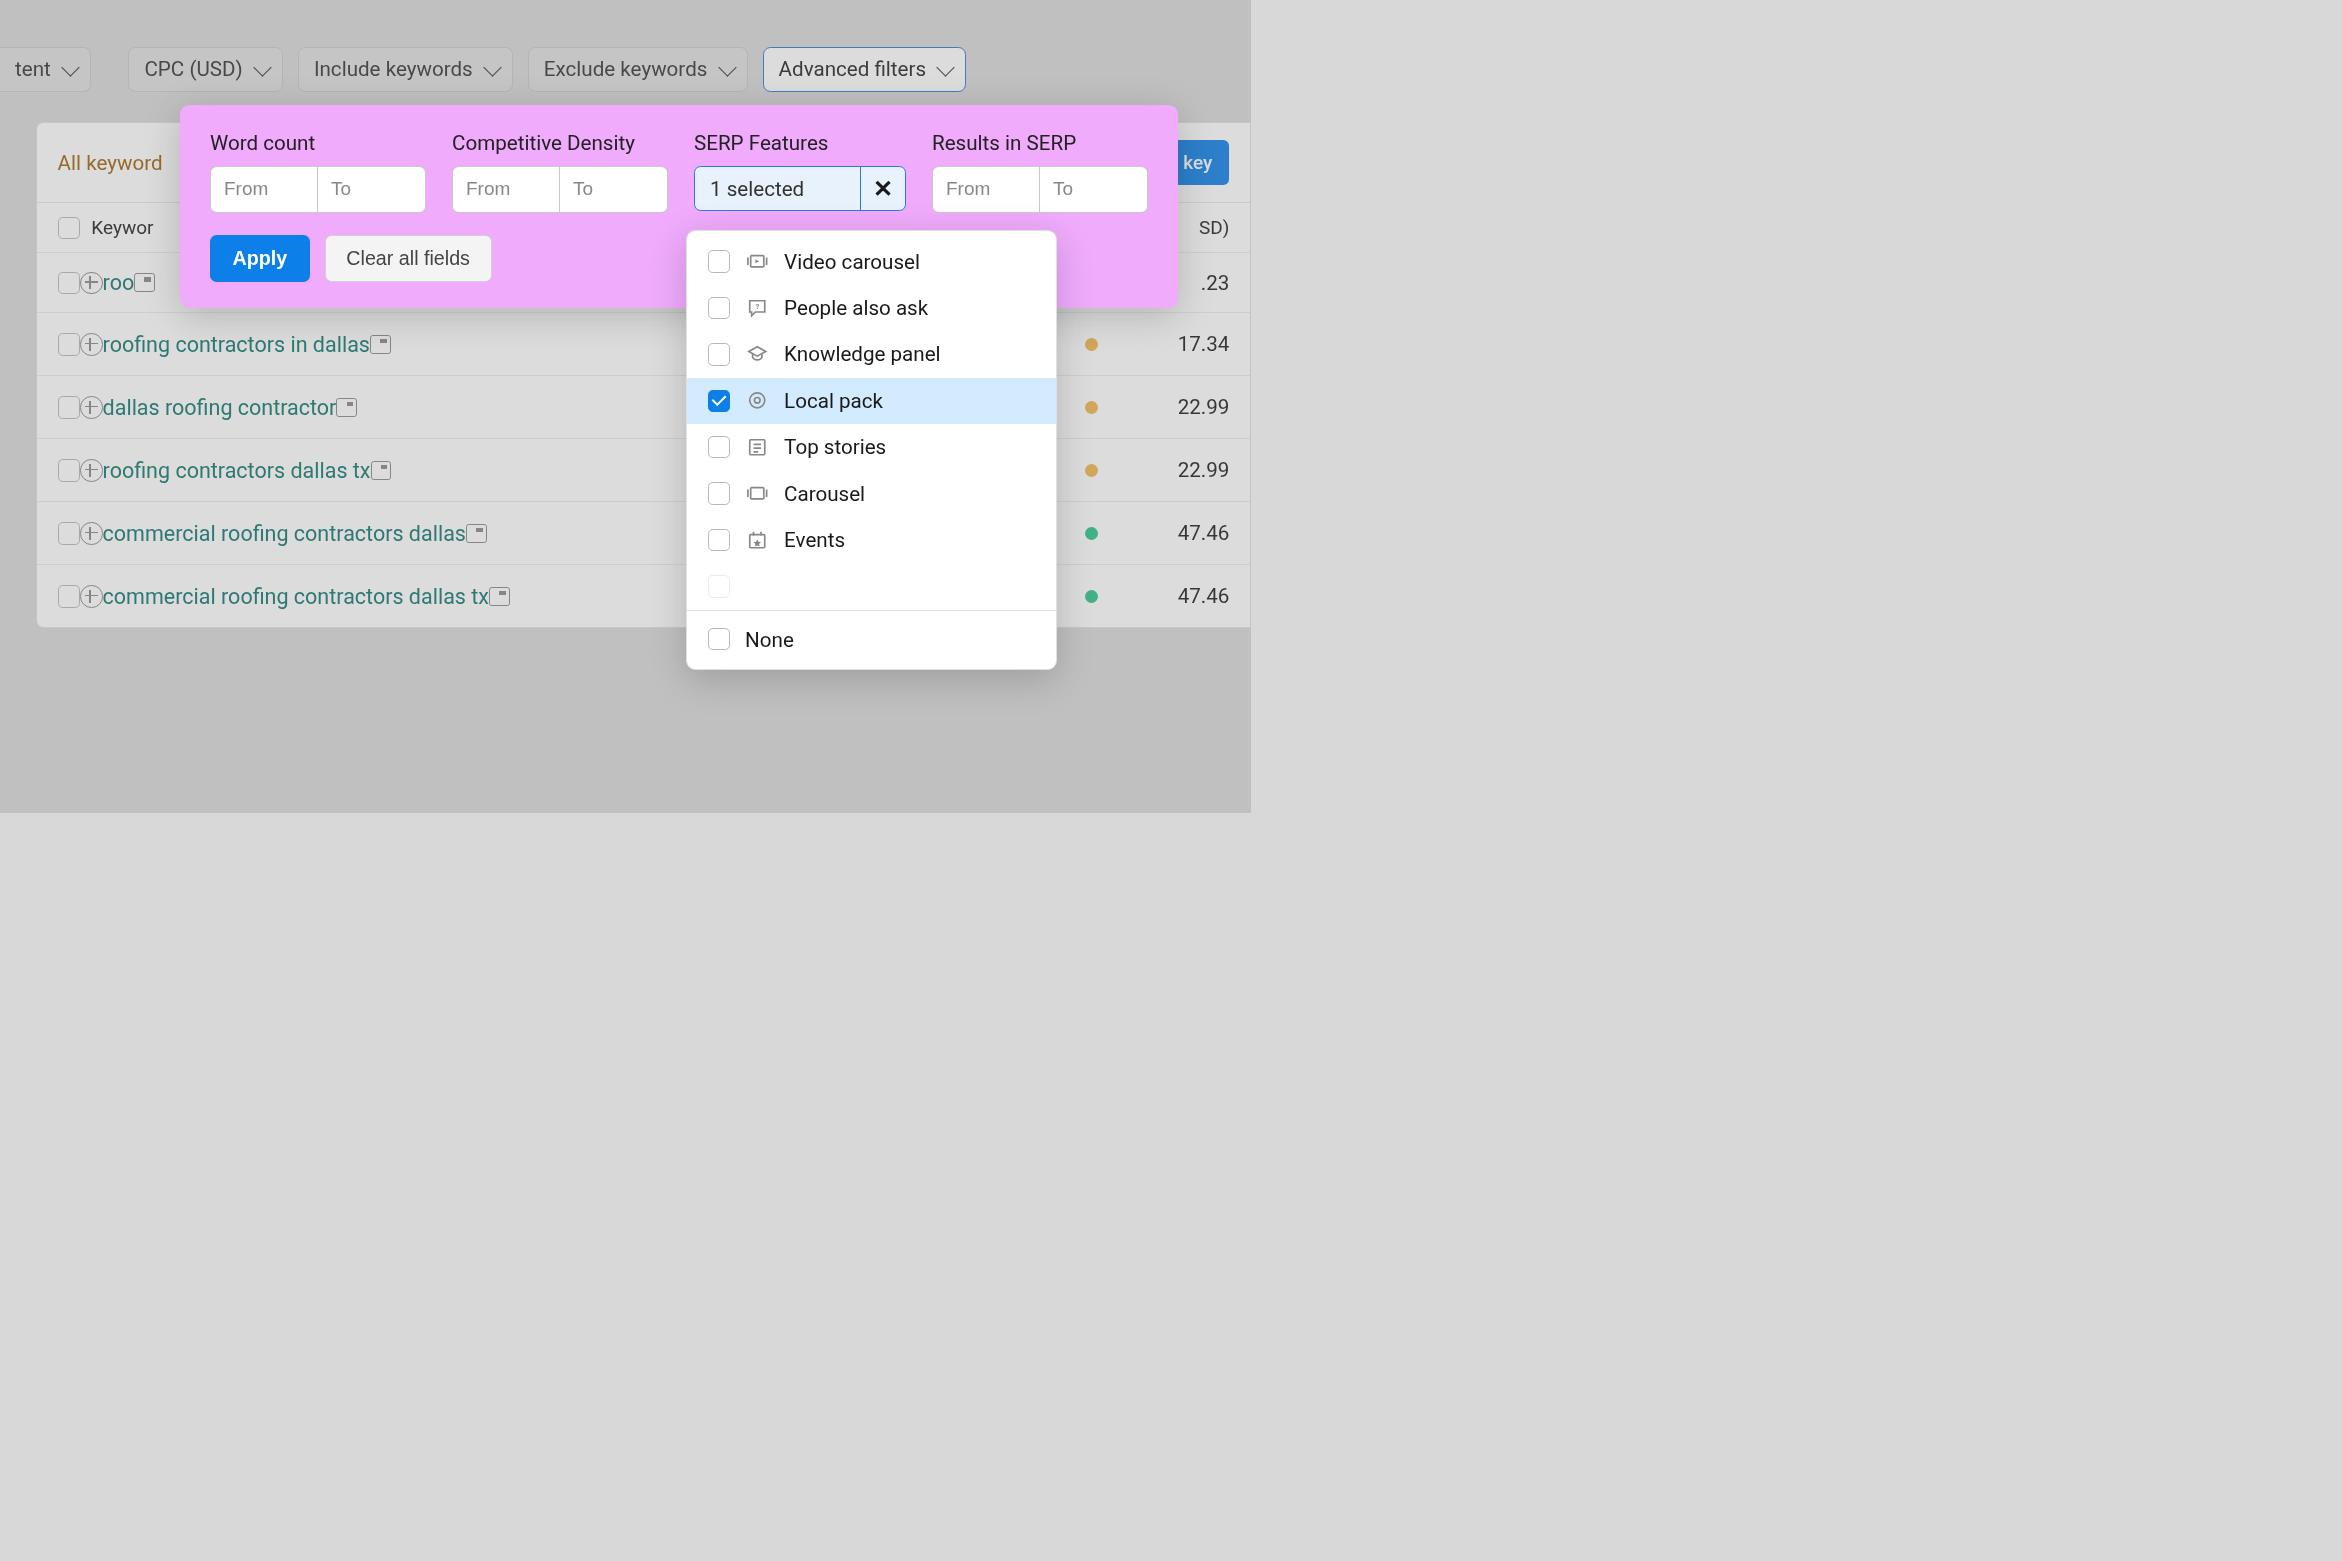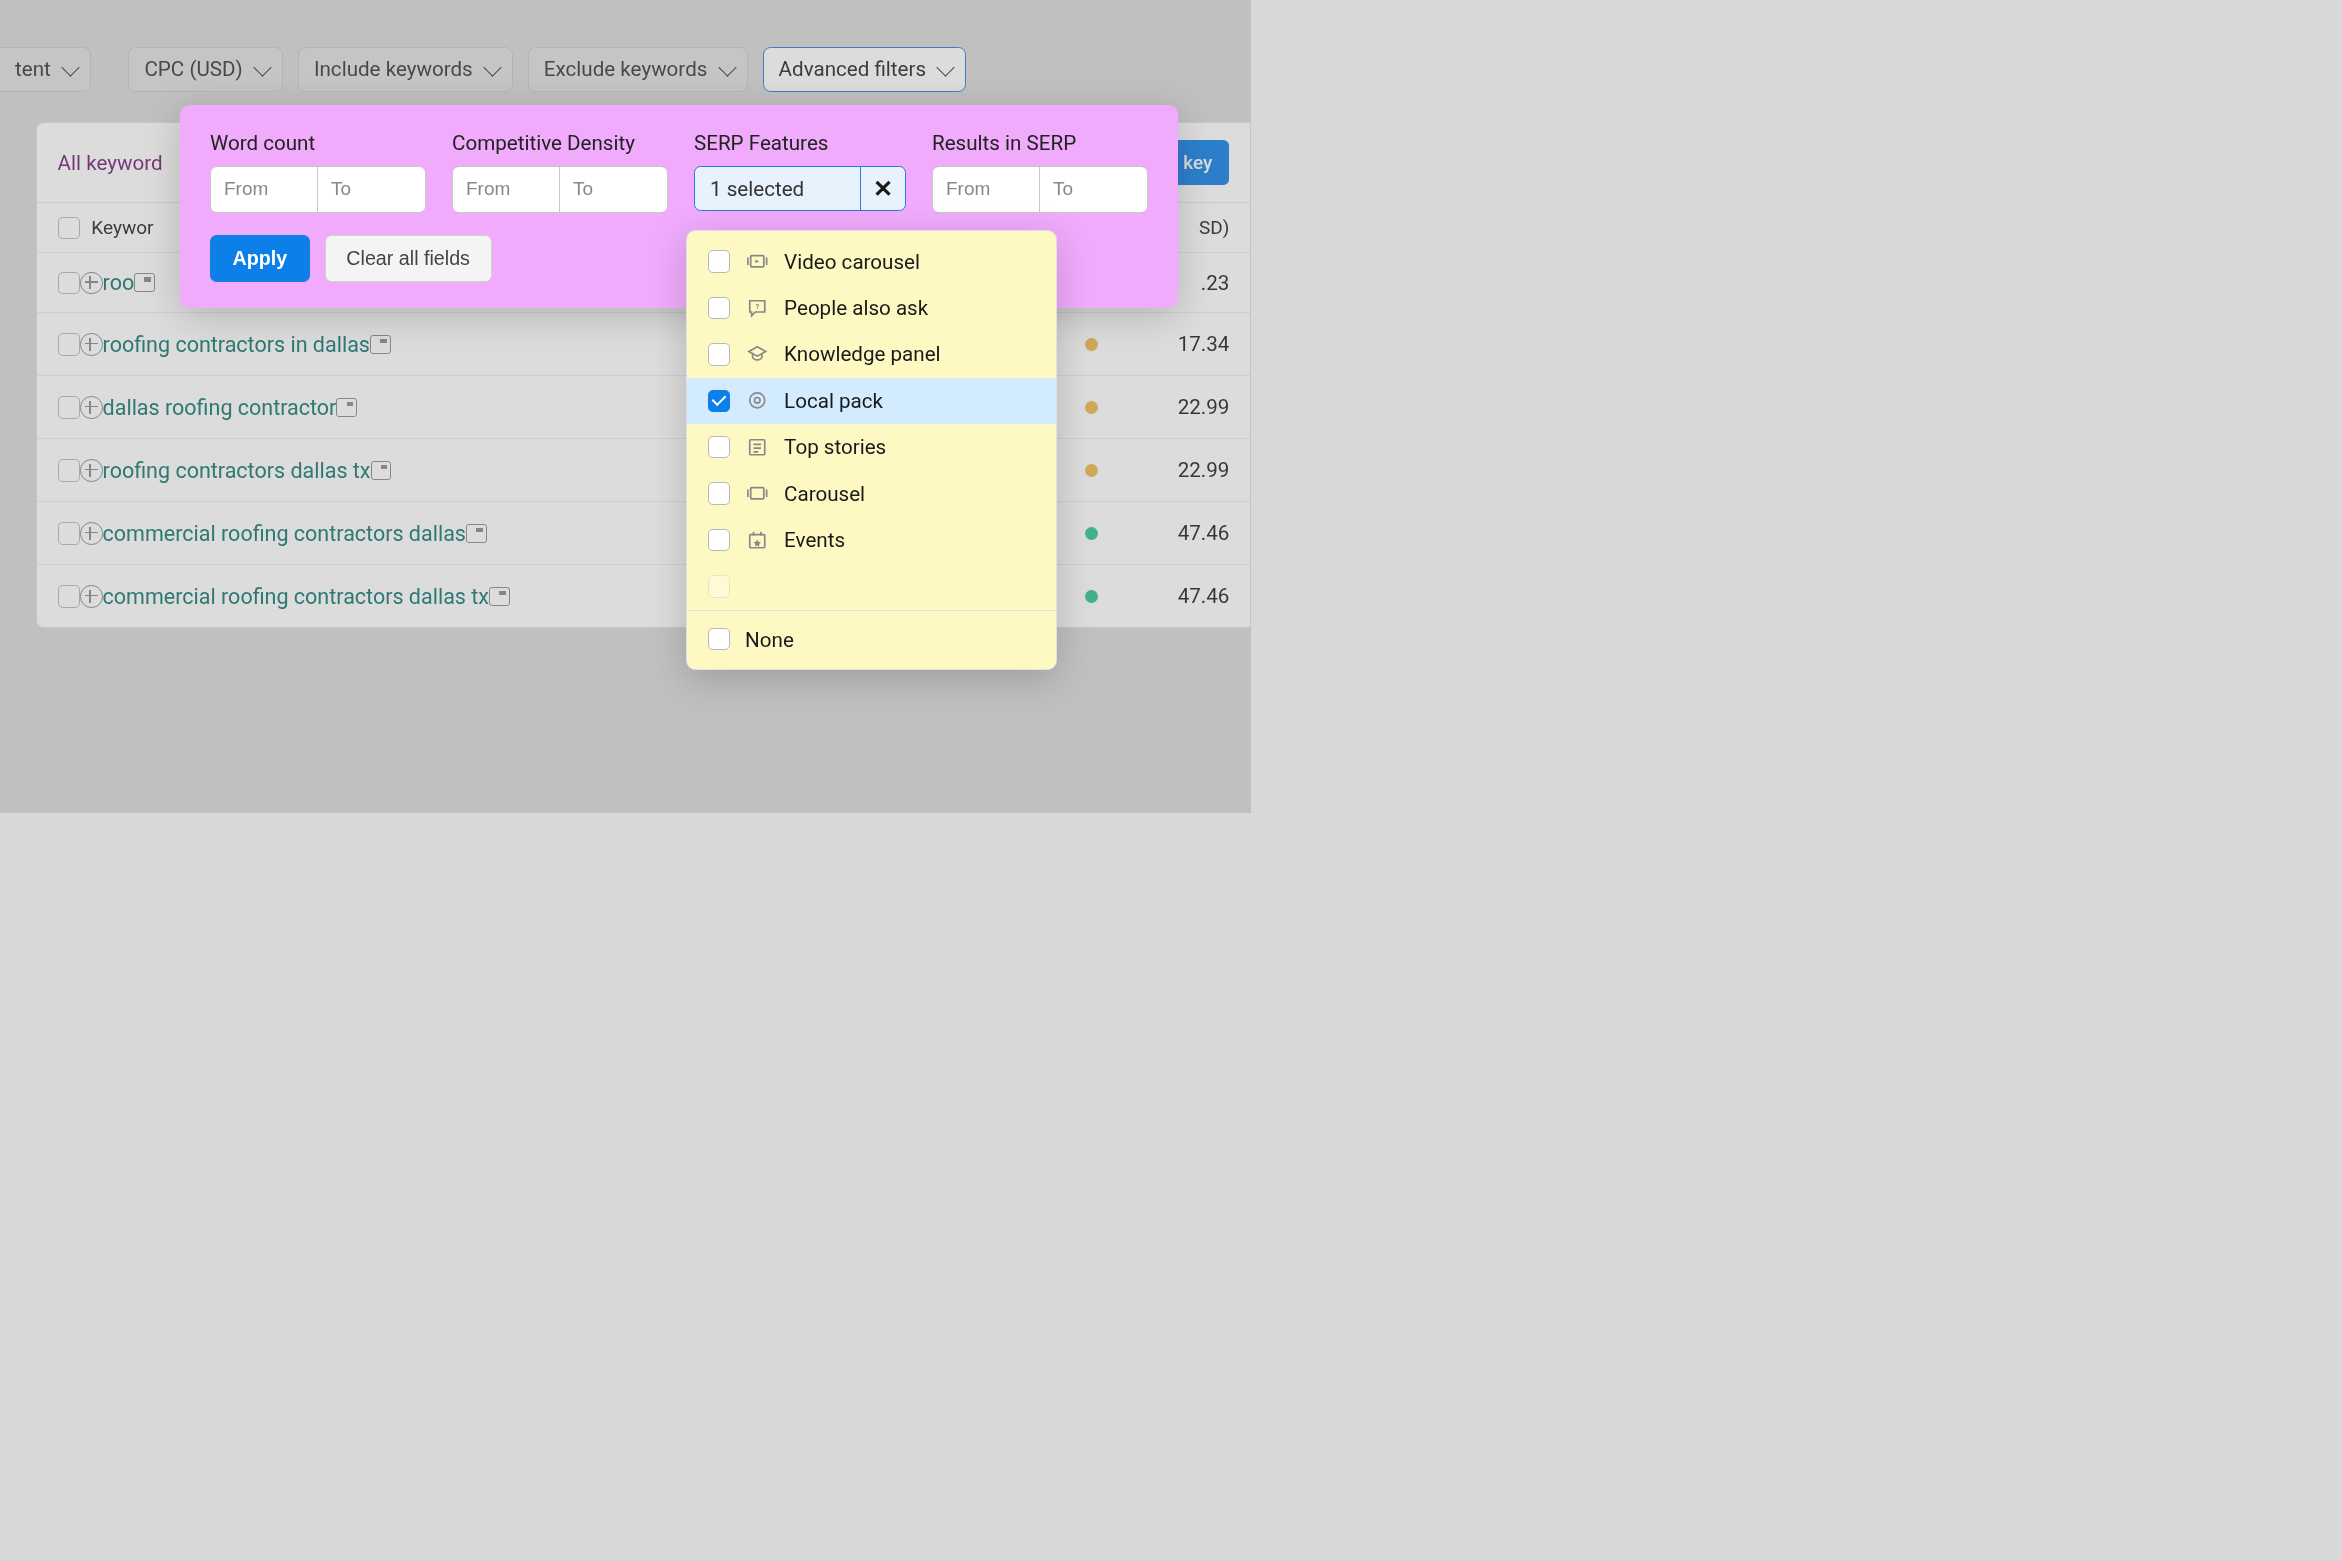--- a/index.html
+++ b/index.html
@@ -68,21 +68,21 @@
     }
     .tab-row {
       padding: 17px 20.6px;
       border-bottom: 0.9px solid #e6e6e6;
       display: flex;
       justify-content: space-between;
       align-items: center;
     }
     .tab-label {
       font-size: 20.6px;
-      color: #701a75;
+      color: #a16207;
     }
     .header-row {
       padding: 13px 20.6px;
       font-size: 19px;
       color: #222;
       display: flex;
       justify-content: space-between;
     }
     .table-row {
       border-top: 0.9px solid #ececec;
@@ -307,21 +307,21 @@
       font-size: 19.7px;
       cursor: pointer;
     }
     
     
     .serp-dropdown {
       position: absolute;
       top: 230px;
       left: 686px;
       width: 371px;
-      background: #fef9c3;
+      background: #ffffff;
       border: 0.9px solid #e0e0e0;
       border-radius: 9.4px;
       box-shadow: 0 9.4px 37px rgba(0,0,0,0.18);
       z-index: 20;
       overflow: hidden;
     }
     .serp-options {
       padding: 7.5px 0;
     }
     .serp-option {

